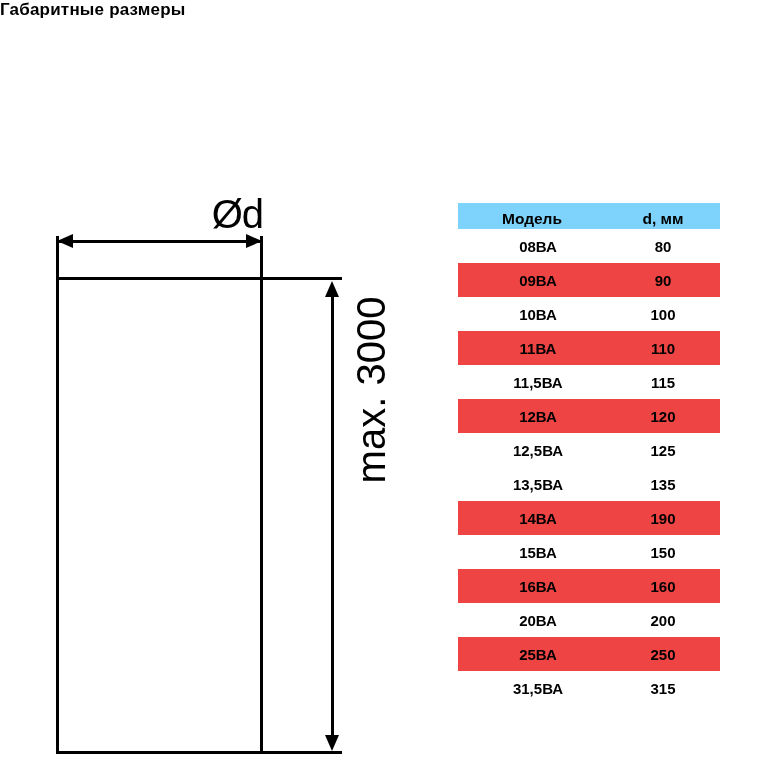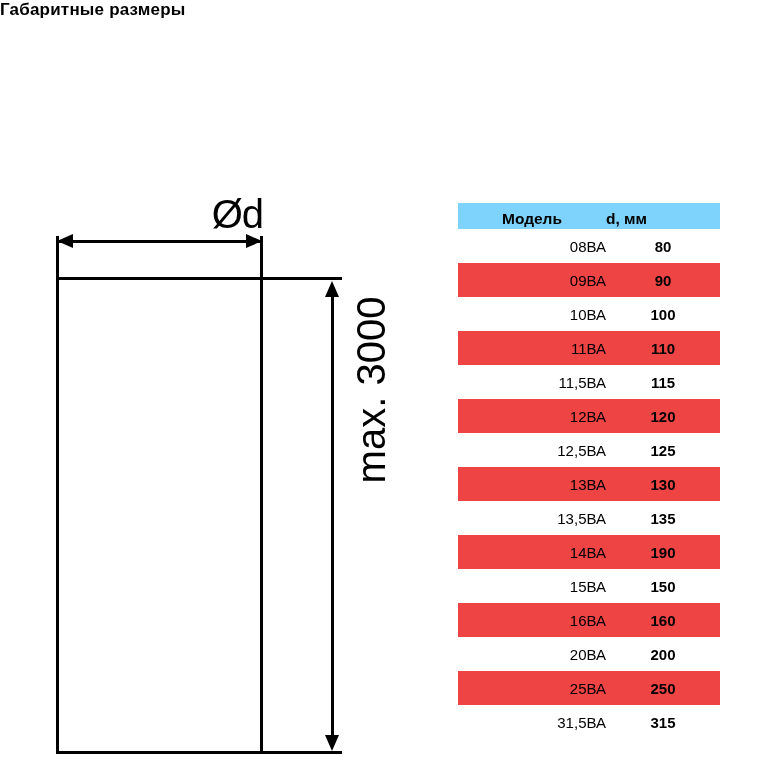--- a/index.html
+++ b/index.html
@@ -155,30 +155,30 @@
   }
   #spec-table th {
     background: #7dd3fc;
     color: #000000;
     font-weight: bold;
     font-size: 15.5px;
     padding: 7px 0 1px 0;
     text-align: center;
   }
   #spec-table th.col-model { width: 148px; text-align: center; }
-  #spec-table th.col-value { width: 114px; text-align: left; }
+  #spec-table th.col-value { width: 114px; text-align: center; }
   #spec-table td {
     padding: 6px 0 6px 0;
     font-size: 15px;
     height: 22px;
   }
   #spec-table td.cell-model {
-    text-align: right;
+    text-align: center;
     padding-left: 12px;
-    font-weight: normal;
+    font-weight: bold;
   }
   #spec-table td.cell-value {
     text-align: center;
     font-weight: bold;
   }
   #spec-table tr.row-shaded td {
     background: #ef4444;
   }
   #spec-table tr.row-plain td {
     background: #ffffff;
@@ -238,24 +238,20 @@
         <td class="cell-value">115</td>
       </tr>
       <tr class="row-shaded">
         <td class="cell-model">12ВА</td>
         <td class="cell-value">120</td>
       </tr>
       <tr class="row-plain">
         <td class="cell-model">12,5ВА</td>
         <td class="cell-value">125</td>
       </tr>
-      <tr class="row-shaded">
-        <td class="cell-model">13ВА</td>
-        <td class="cell-value">130</td>
-      </tr>
       <tr class="row-plain">
         <td class="cell-model">13,5ВА</td>
         <td class="cell-value">135</td>
       </tr>
       <tr class="row-shaded">
         <td class="cell-model">14ВА</td>
         <td class="cell-value">190</td>
       </tr>
       <tr class="row-plain">
         <td class="cell-model">15ВА</td>

